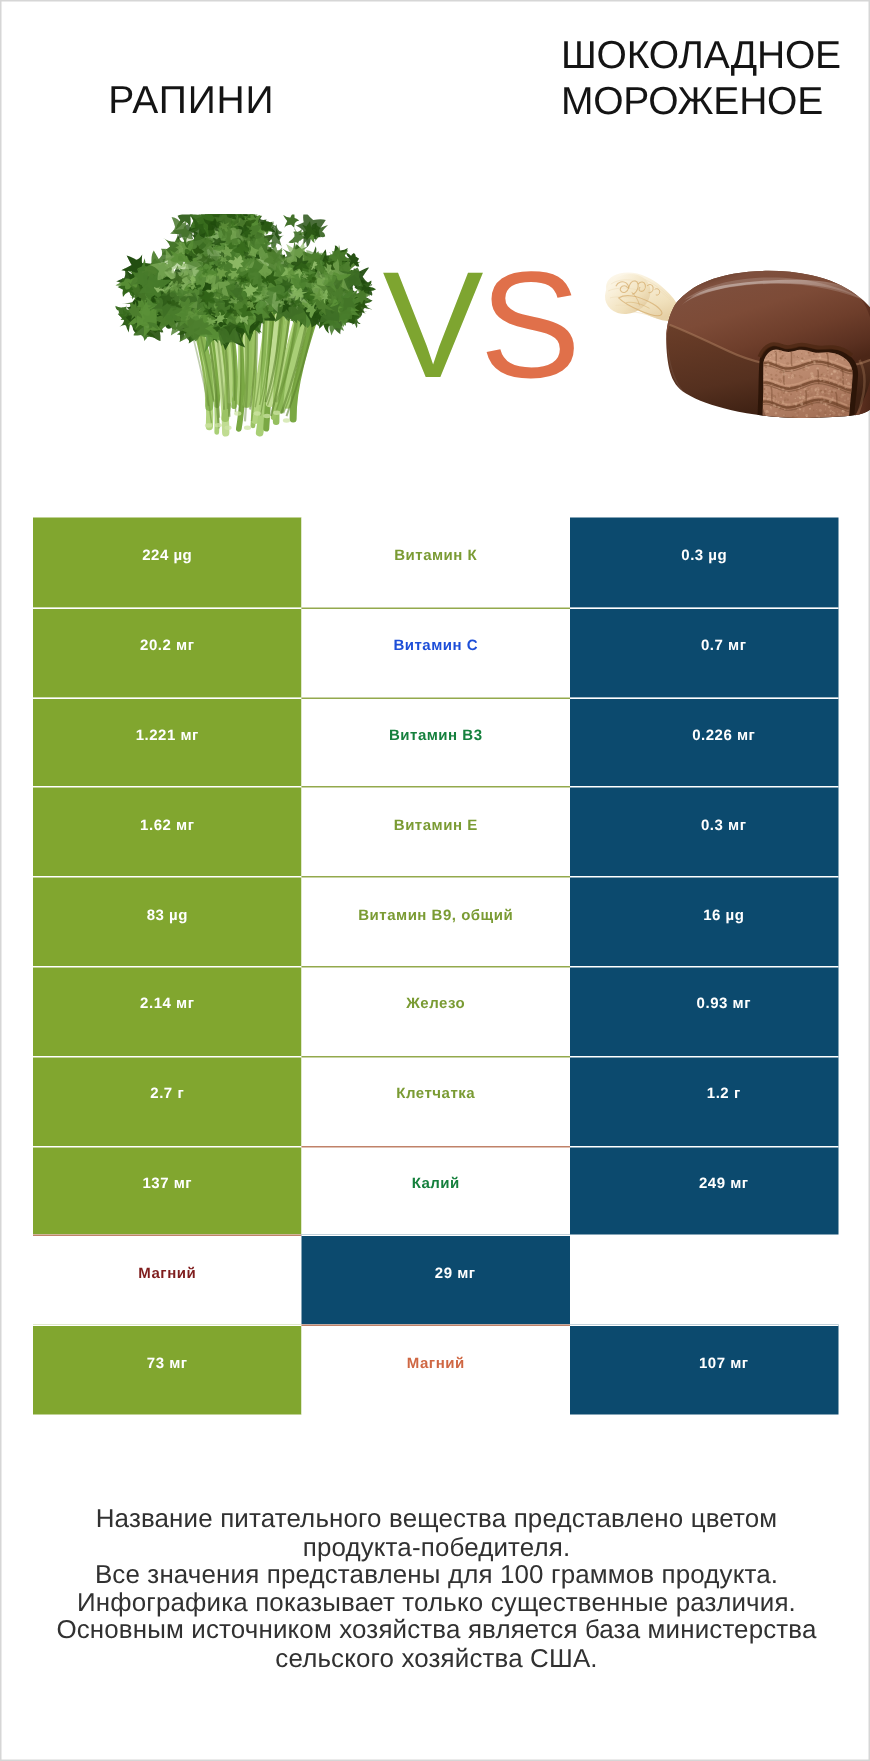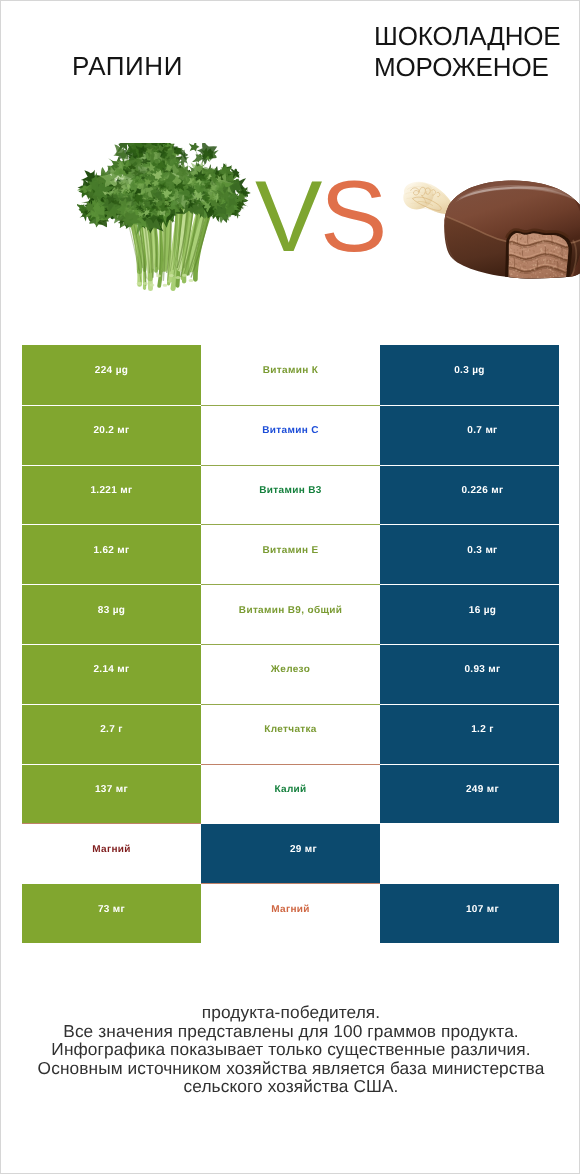--- a/index.html
+++ b/index.html
@@ -1554,20 +1554,21 @@
         <div class="cell cell-r">29 мг</div>
       </div>
       <div class="row">
         <div class="cell cell-l">73 мг</div>
         <div class="cell cell-m" style="color:#cf6743;border-color:#c08269">Магний</div>
         <div class="cell cell-r">107 мг</div>
       </div>
     </div>
 
   <div class="note" id="footer-note">
+      <div>Название питательного вещества представлено цветом</div>
       <div>продукта-победителя.</div>
       <div>Все значения представлены для 100 граммов продукта.</div>
       <div>Инфографика показывает только существенные различия.</div>
       <div>Основным источником хозяйства является база министерства</div>
       <div>сельского хозяйства США.</div>
     </div>
 
 </div>
 
 </body></html>

